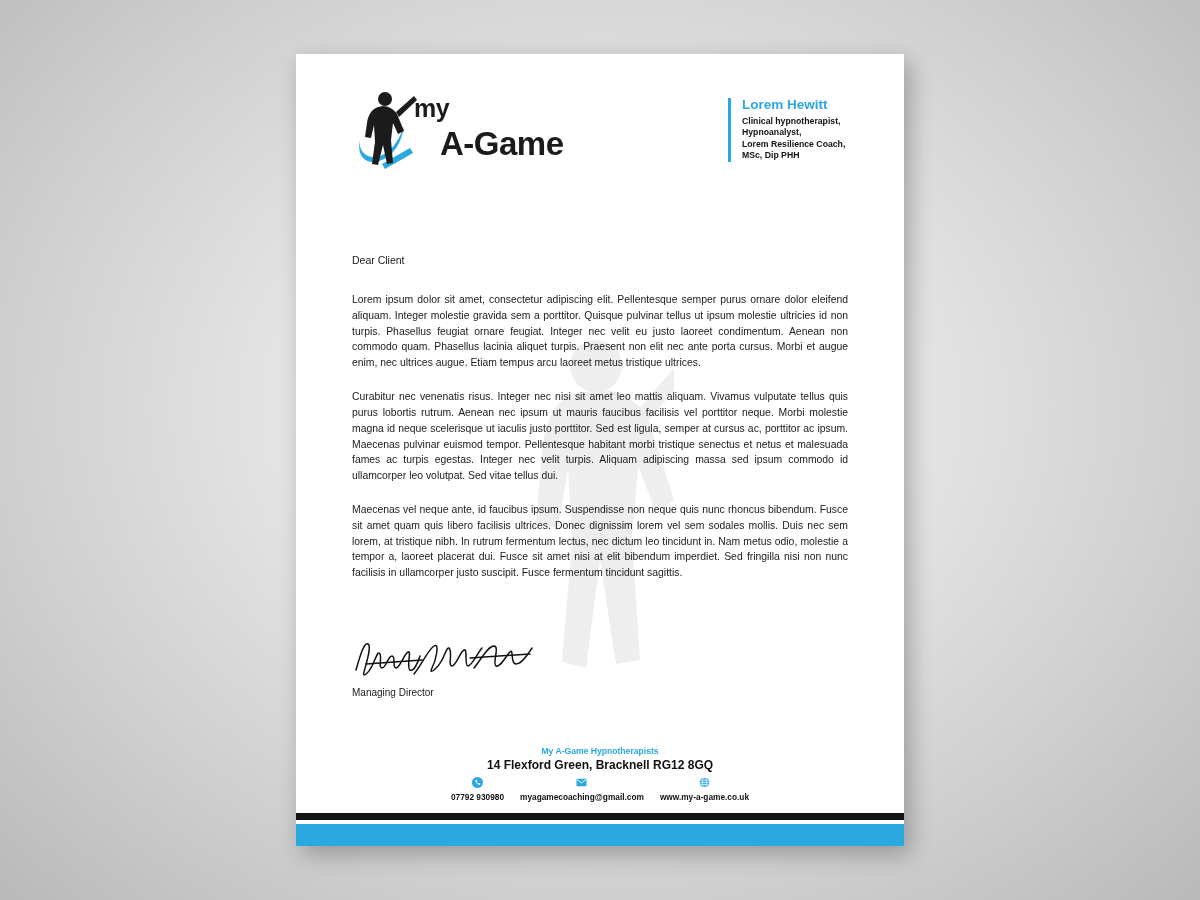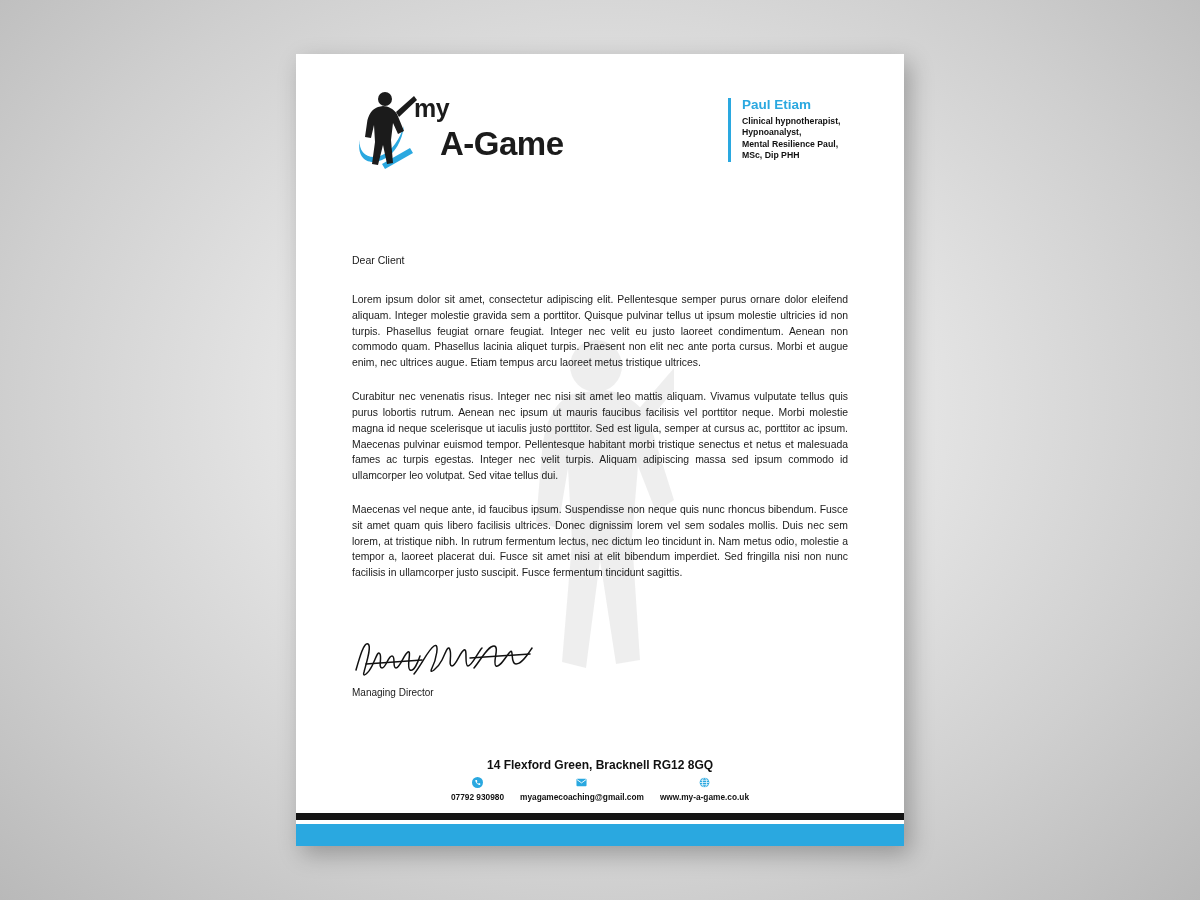--- a/index.html
+++ b/index.html
@@ -228,25 +228,25 @@
             <path d="M44 22 L 62 6 L 65 10 L 47 27 Z"></path>
           </g>
         </svg>
         <div class="logo-text">
           <div class="logo-my">my</div>
           <div class="logo-agame">A-Game</div>
         </div>
       </div>
 
       <div class="contact-block">
-        <div class="contact-name">Paul Etiam</div>
+        <div class="contact-name">Lorem Hewitt</div>
         <div class="contact-lines">
           <div>Clinical hypnotherapist,</div>
           <div>Hypnoanalyst,</div>
-          <div>Mental Resilience Paul,</div>
+          <div>Lorem Resilience Coach,</div>
           <div>MSc, Dip PHH</div>
         </div>
       </div>
     </div>
 
     <svg class="watermark" viewBox="0 0 150 390">
       <g fill="#c9c9c9">
         <circle cx="72" cy="34" r="26"></circle>
         <path d="M48 62 C 30 70, 20 92, 18 120 L 12 190 L 34 196 L 44 136 L 48 210 L 38 330 L 62 336 L 76 228 L 92 332 L 116 328 L 108 206 L 114 134 L 132 180 L 150 168 L 124 86 C 114 68, 94 58, 76 58 Z"></path>
         <path d="M112 80 L 150 36 L 150 58 L 122 92 Z"></path>
@@ -267,20 +267,21 @@
           <path d="M62 40 C 70 30, 76 16, 82 12 C 88 8, 84 26, 80 34 C 76 42, 86 34, 90 26 C 94 18, 96 10, 98 16 C 100 22, 96 32, 100 32 C 104 32, 108 18, 112 16 C 116 14, 112 32, 116 32 C 120 32, 126 18, 130 14"></path>
           <path d="M122 34 C 130 24, 136 12, 142 12 C 148 12, 140 30, 144 32 C 148 34, 154 22, 158 18 C 162 14, 158 30, 164 30 C 170 30, 176 20, 180 14"></path>
           <path d="M14 30 L 70 26"></path>
           <path d="M118 24 L 178 20"></path>
         </g>
       </svg>
       <div class="sign-title">Managing Director</div>
     </div>
 
     <div class="footer">
+      <div class="footer-company">My A-Game Hypnotherapists</div>
       <div class="footer-address">14 Flexford Green, Bracknell  RG12 8GQ</div>
       <div class="footer-contacts">
 
         <div class="fc-item">
           <svg class="fc-icon" viewBox="0 0 12 12">
             <circle cx="6" cy="6" r="6" fill="#2aa8e0"></circle>
             <path d="M4.2 3.2 L5.3 3.2 L5.9 4.8 L5.1 5.4 C5.5 6.4 6 6.9 6.9 7.3 L7.5 6.5 L9 7.1 L9 8.2 C9 8.7 8.6 8.9 8.2 8.8 C6.1 8.4 4 6.3 3.6 4.2 C3.5 3.7 3.8 3.2 4.2 3.2 Z" fill="#fff"></path>
           </svg>
           <span>07792 930980</span>
         </div>

